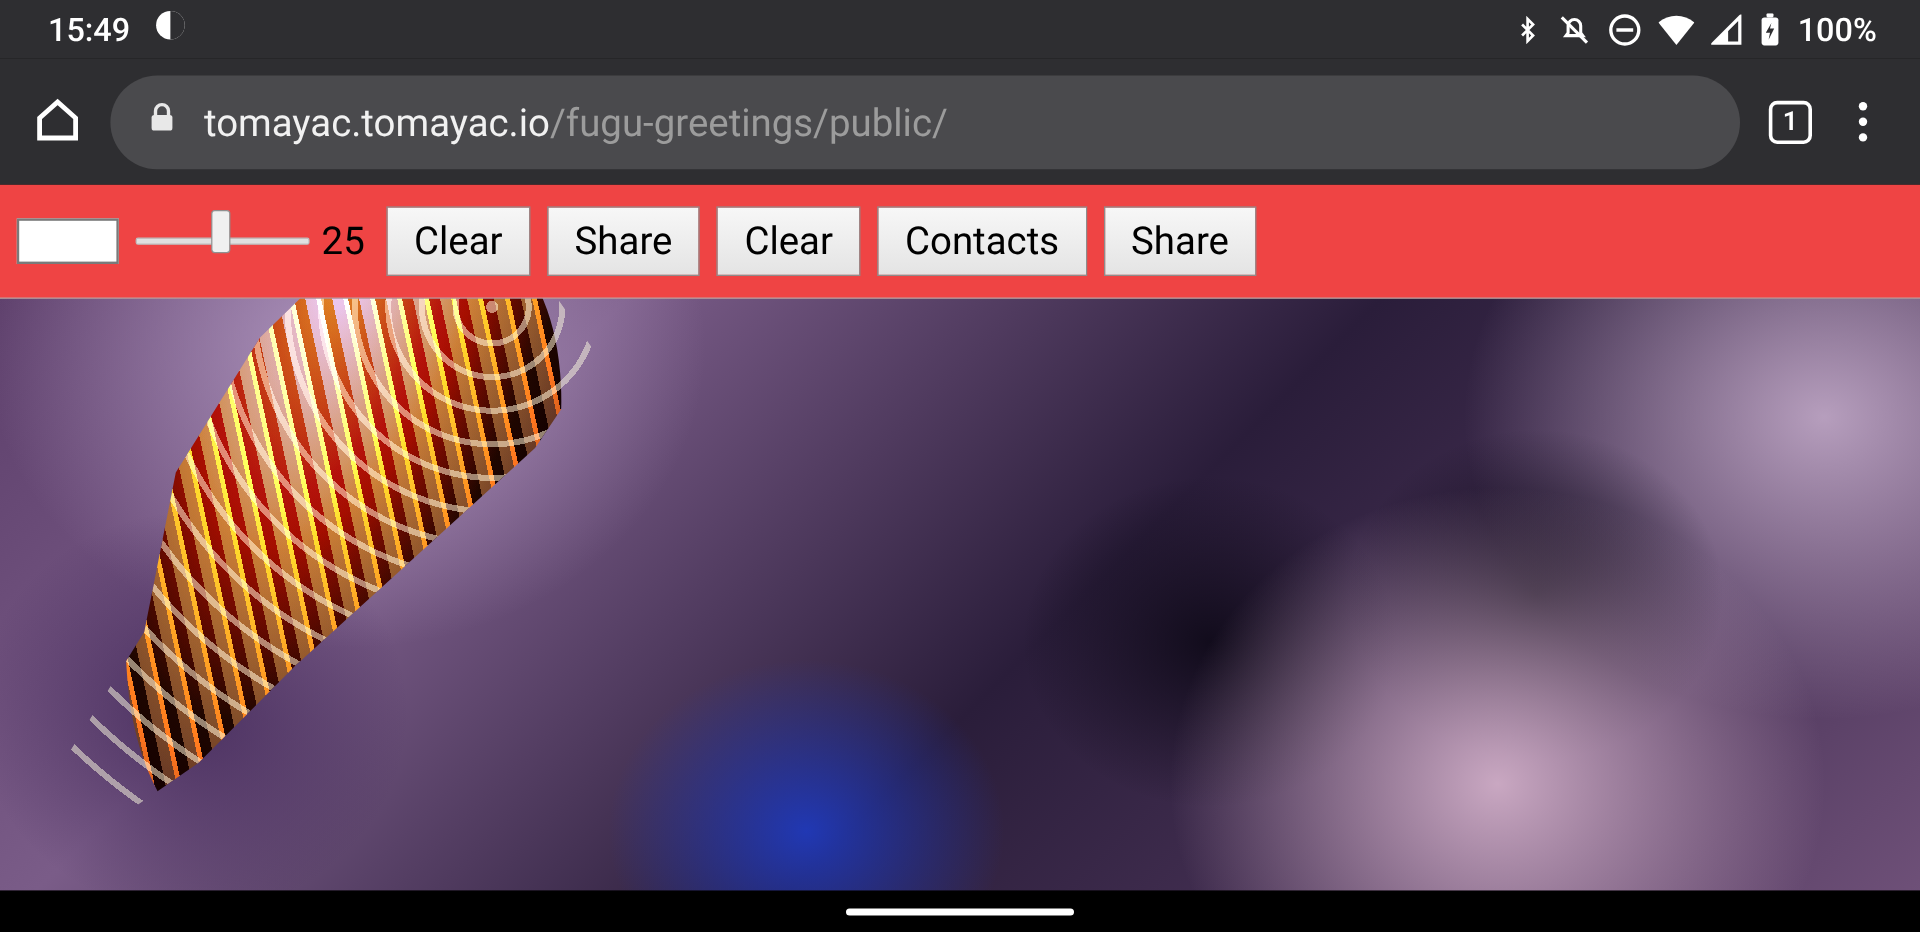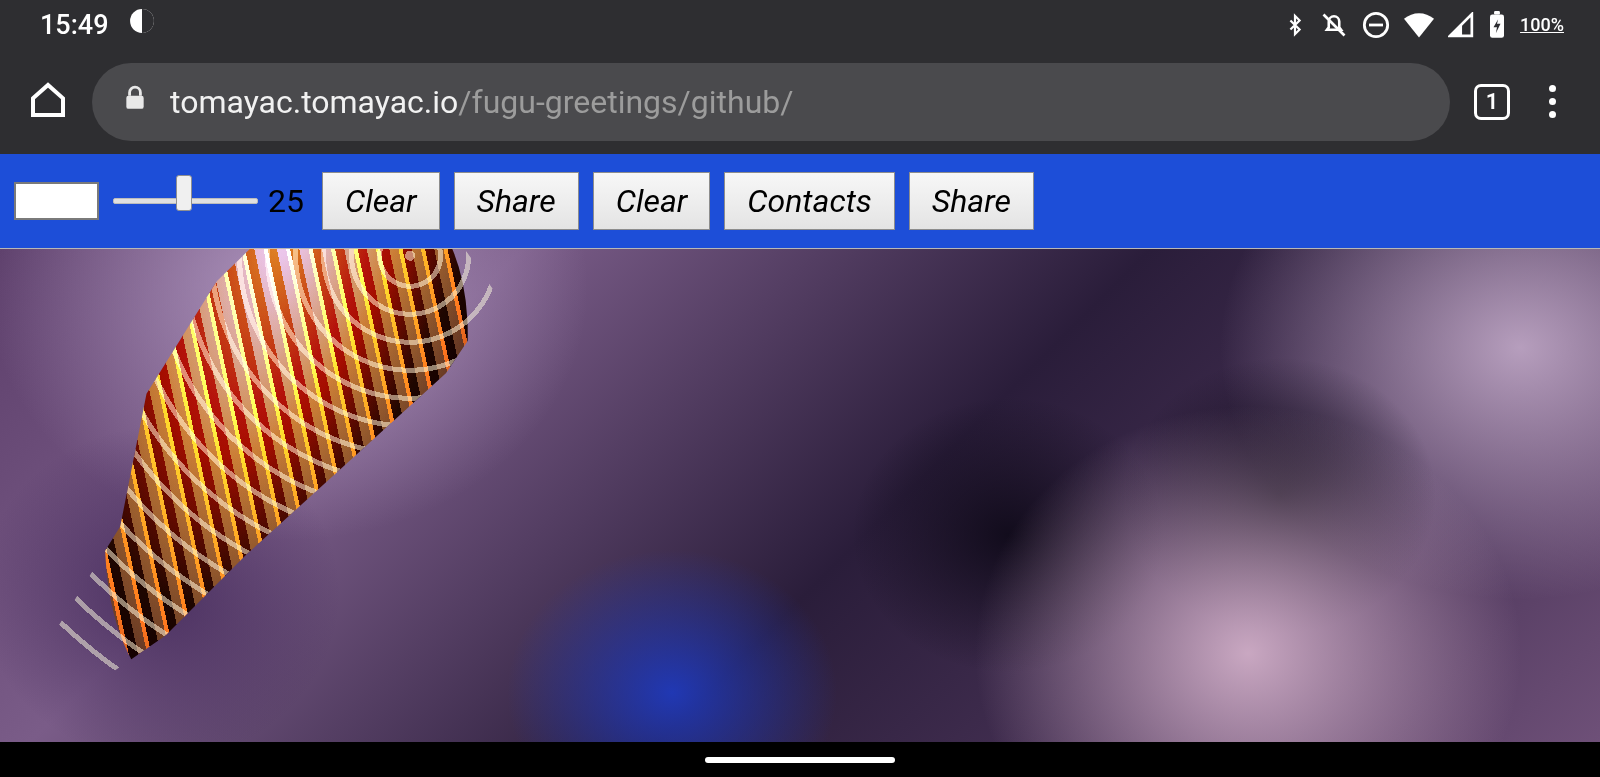--- a/index.html
+++ b/index.html
@@ -14,21 +14,21 @@
     align-items: center;
     justify-content: space-between;
     padding: 0 36px 0 40px;
     font-size: 27px;
     font-weight: 500;
     gap: 28px;
   }
   .status-left { display: flex; align-items: center; gap: 20px; }
   .status-right { display: flex; align-items: center; gap: 14px; }
   .status-right svg, .status-right .glyph { display: block; }
-  .battery-pct { font-size: 18px; font-weight: 500; margin-left: 0; text-decoration: underline; }
+  .battery-pct { font-size: 27px; font-weight: 500; margin-left: 0; }
 
   
   .browser-bar {
     height: 105px;
     background: #2e2e31;
     display: flex;
     align-items: center;
     padding: 0 30px 0 28px;
     gap: 24px;
   }
@@ -54,21 +54,21 @@
     color: #fff;
     display: flex; align-items: center; justify-content: center;
     font-size: 22px; font-weight: 600;
   }
   .more-dots { width: 36px; display: flex; flex-direction: column; align-items: center; gap: 6px; }
   .more-dots span { width: 7px; height: 7px; background: #fff; border-radius: 50%; }
 
   
   .app-toolbar {
     height: 95px;
-    background: #1d4ed8;
+    background: #ef4444;
     display: flex;
     align-items: center;
     padding: 0 14px;
     gap: 14px;
     border-bottom: 1px solid #b8b8b8;
   }
   .color-swatch {
     width: 85px; height: 38px;
     background: #fff;
     border: 2px solid #7a7a7a;
@@ -93,21 +93,20 @@
   .slider-value { font-size: 32px; color: #000; margin-right: 4px; margin-left: 2px;}
   .tool-btn {
     height: 58px;
     padding: 0 22px;
     font-size: 32px;
     background: linear-gradient(#f7f7f7, #e4e4e4);
     border: 1px solid #8d8d8d;
     color: #000;
     cursor: pointer;
     font-family: inherit;
-    font-style: italic;
   }
 
   
   .canvas-area {
     position: relative;
     height: 493px;
     overflow: hidden;
     background:
       radial-gradient(ellipse 420px 380px at 78% 82%, rgba(215,180,205,0.9) 0%, rgba(215,180,205,0) 65%),
       radial-gradient(ellipse 300px 260px at 42% 90%, rgba(30,60,200,0.85) 0%, rgba(30,60,200,0) 55%),
@@ -216,21 +215,21 @@
       </svg>
   </span>
   <div class="omnibox">
     <span>
       <svg width="26" height="30" viewBox="0 0 24 24" fill="#e8e8e8">
           <rect x="4" y="10" width="16" height="12" rx="2"></rect>
           <path d="M7 10 V7 a5 5 0 0 1 10 0 V10" fill="none" stroke="#e8e8e8" stroke-width="2.6"></path>
         </svg>
     </span>
     <span>
-      <span class="url-host">tomayac.tomayac.io</span><span class="url-path">/fugu-greetings/github/</span>
+      <span class="url-host">tomayac.tomayac.io</span><span class="url-path">/fugu-greetings/public/</span>
     </span>
   </div>
   <div class="tab-count-box">
     <span>1</span>
   </div>
   <div class="more-dots">
     <span></span>
       <span></span>
       <span></span>
   </div>

